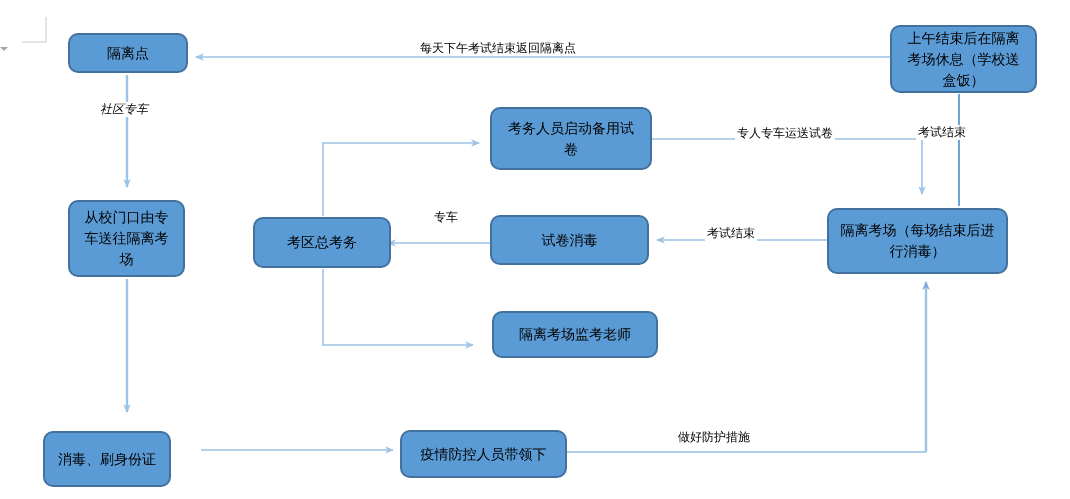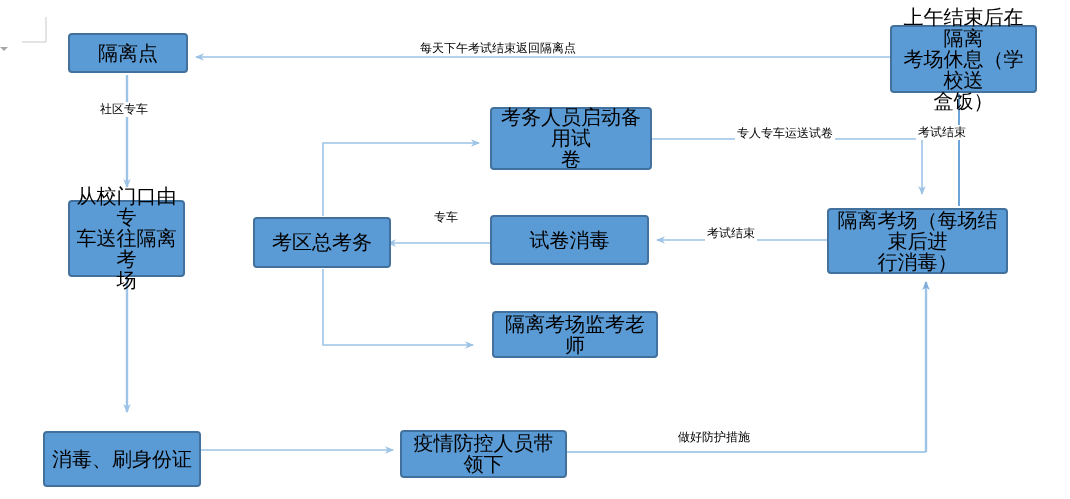--- a/index.html
+++ b/index.html
@@ -3,23 +3,23 @@
 <meta charset="utf-8">
 <style>
   html,body{margin:0;padding:0;background:#ffffff;}
   .stage{
     position:relative;width:1070px;height:499px;background:#ffffff;overflow:hidden;
     font-family:"Liberation Sans","DejaVu Sans",sans-serif;color:#000;
   }
   .layer{position:absolute;left:0;top:0;}
   .node{
     position:absolute;box-sizing:border-box;
-    background:#5b9bd5;border:2px solid #41719c;border-radius:4px;
+    background:#5b9bd5;border:2px solid #41719c;border-radius:10px;
     display:flex;align-items:center;justify-content:center;text-align:center;
-    font-size:20px;line-height:21px;white-space:pre-line;color:#000;
+    font-size:14px;line-height:21px;white-space:pre-line;color:#000;
     padding:2px 4px;
   }
   .elabel{
     position:absolute;font-size:12px;line-height:15px;background:#ffffff;
     padding:0 2px;white-space:nowrap;color:#000;
   }
 </style>
 </head>
 <body>
 
@@ -77,27 +77,27 @@
 
   <div class="node" style="left:253px;top:217px;width:138px;height:51px;">考区总考务</div>
 
   <div class="node" style="left:490px;top:215px;width:159px;height:50px;">试卷消毒</div>
 
   <div class="node" style="left:827px;top:208px;width:181px;height:66px;">隔离考场（每场结束后进
 行消毒）</div>
 
   <div class="node" style="left:492px;top:311px;width:166px;height:47px;">隔离考场监考老师</div>
 
-  <div class="node" style="left:43px;top:431px;width:158px;height:56px;">消毒、刷身份证</div>
+  <div class="node" style="left:43px;top:431px;width:128px;height:56px;">消毒、刷身份证</div>
 
   <div class="node" style="left:400px;top:430px;width:167px;height:48px;">疫情防控人员带领下</div>
 
   <div class="elabel" style="left:418px;top:41px;">每天下午考试结束返回隔离点</div>
 
-  <div class="elabel" style="left:98px;top:102px;">社区专车</div>
+  <div class="elabel" style="left:98px;top:102px;font-style:italic;">社区专车</div>
 
   <div class="elabel" style="left:432px;top:210px;">专车</div>
 
   <div class="elabel" style="left:705px;top:226px;">考试结束</div>
 
   <div class="elabel" style="left:735px;top:126px;">专人专车运送试卷</div>
 
   <div class="elabel" style="left:916px;top:125px;">考试结束</div>
 
   <div class="elabel" style="left:676px;top:430px;">做好防护措施</div>

